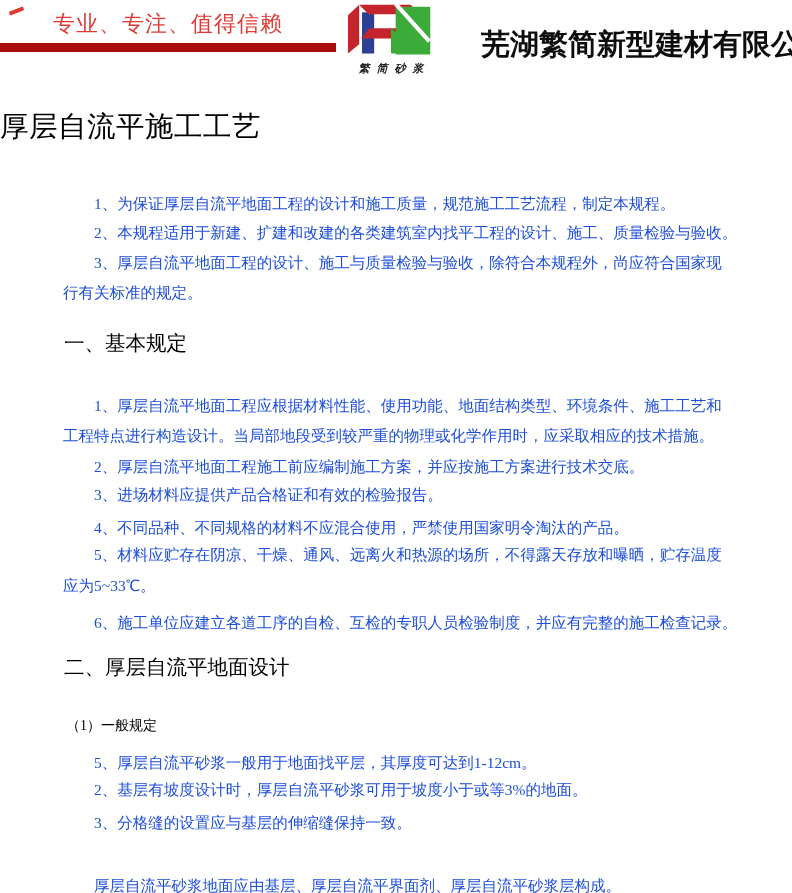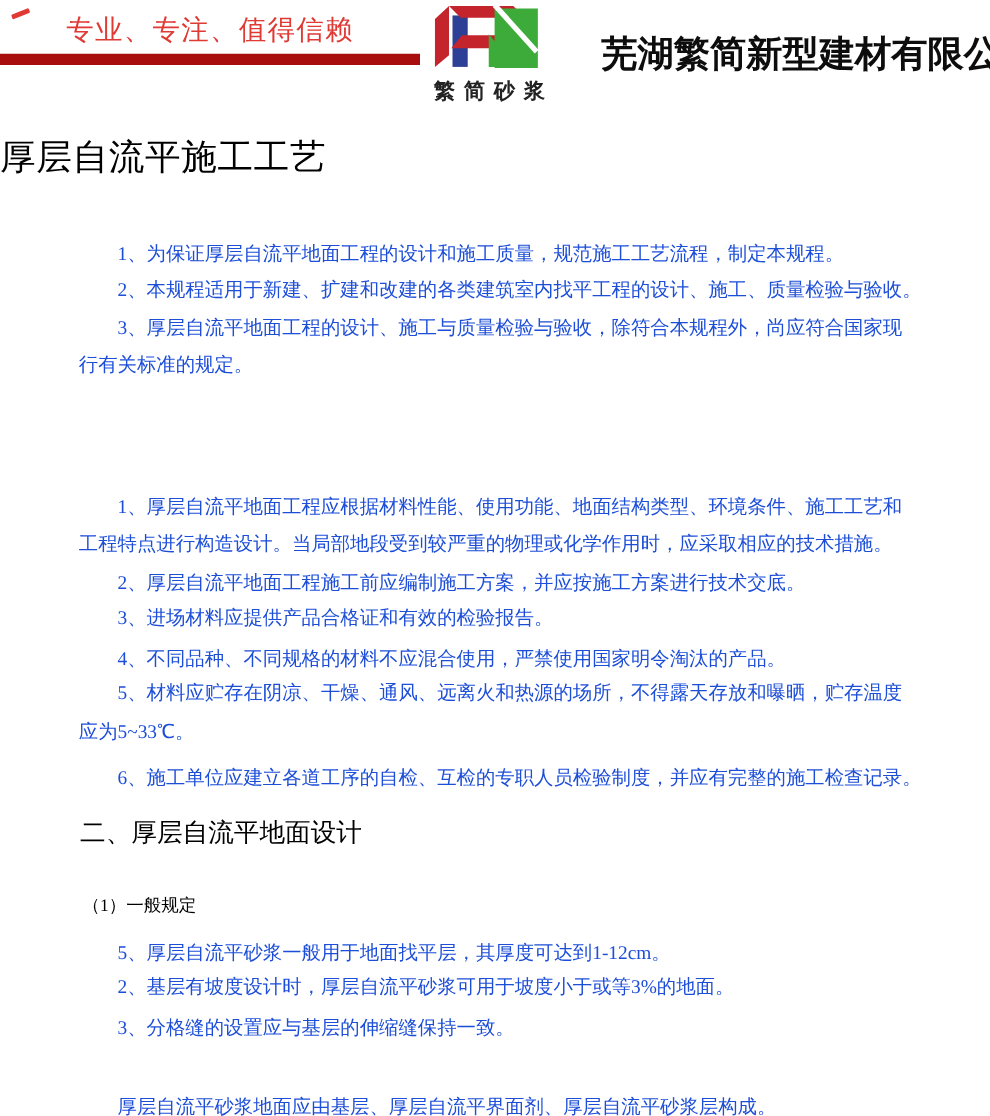--- a/index.html
+++ b/index.html
@@ -49,27 +49,28 @@
   .logo{
     position:absolute;
     left:344px; top:3px;
     width:94px; height:58px;
   }
   .logo-caption{
     position:absolute;
     left:340px; top:61px;
     width:102px;
     text-align:center;
-    font-size:17px;
+    font-size:11px;
     font-weight:bold;
     letter-spacing:7px;
     text-indent:7px;
     color:#222;
     font-family:"Liberation Serif", serif;
     white-space:nowrap;
+    font-style:italic;
   }
   .company-name{
     position:absolute;
     left:441px; top:26px;
     width:351px;
     font-size:29px;
     line-height:36px;
     font-weight:600;
     color:#0d0d0d;
     font-family:"Liberation Sans", sans-serif;
@@ -138,20 +139,21 @@
 
   <div class="company-name">芜湖繁简新型建材有限公司</div>
 
   <div class="doc-title">厚层自流平施工工艺</div>
 
   <div class="para" style="top:189px">1、为保证厚层自流平地面工程的设计和施工质量，规范施工工艺流程，制定本规程。</div>
   <div class="para" style="top:218px">2、本规程适用于新建、扩建和改建的各类建筑室内找平工程的设计、施工、质量检验与验收。</div>
   <div class="para" style="top:248px">3、厚层自流平地面工程的设计、施工与质量检验与验收，除符合本规程外，尚应符合国家现
 行有关标准的规定。</div>
 
+  <div class="sec-heading" style="top:330px">一、基本规定</div>
   <div class="para" style="top:391px">1、厚层自流平地面工程应根据材料性能、使用功能、地面结构类型、环境条件、施工工艺和
 工程特点进行构造设计。当局部地段受到较严重的物理或化学作用时，应采取相应的技术措施。</div>
   <div class="para" style="top:452px">2、厚层自流平地面工程施工前应编制施工方案，并应按施工方案进行技术交底。</div>
   <div class="para" style="top:480px">3、进场材料应提供产品合格证和有效的检验报告。</div>
   <div class="para" style="top:513px">4、不同品种、不同规格的材料不应混合使用，严禁使用国家明令淘汰的产品。</div>
   <div class="para" style="top:540px;line-height:30.5px">5、材料应贮存在阴凉、干燥、通风、远离火和热源的场所，不得露天存放和曝晒，贮存温度
 应为5~33℃。</div>
   <div class="para" style="top:608px">6、施工单位应建立各道工序的自检、互检的专职人员检验制度，并应有完整的施工检查记录。</div>
 
   <div class="sec-heading" style="top:654px">二、厚层自流平地面设计</div>

